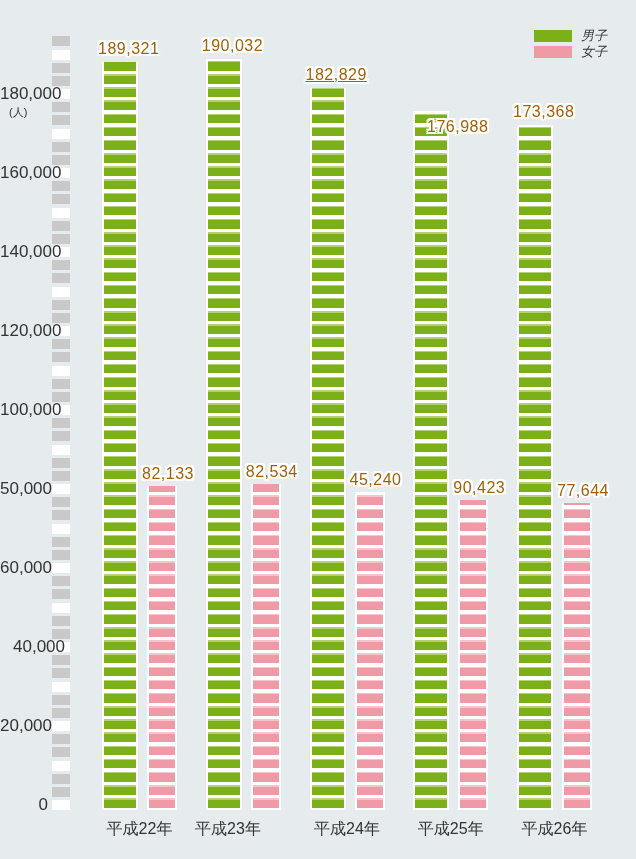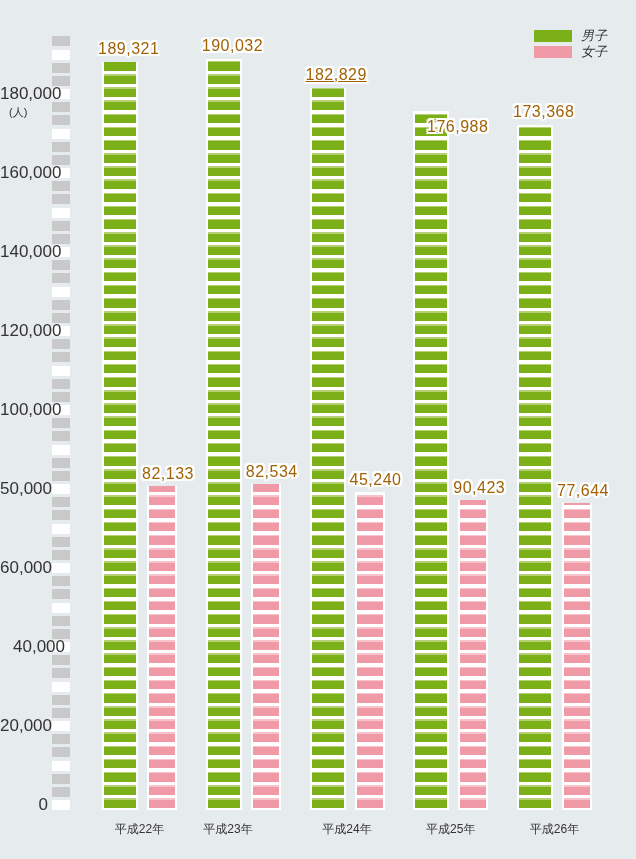--- a/index.html
+++ b/index.html
@@ -107,21 +107,21 @@
       -1px -1px 0 #fff, 1px -1px 0 #fff, -1px 1px 0 #fff, 1px 1px 0 #fff,
       -2px 0 0 #fff, 2px 0 0 #fff, 0 -2px 0 #fff, 0 2px 0 #fff,
       -2px -2px 0 #fff, 2px 2px 0 #fff, -2px 2px 0 #fff, 2px -2px 0 #fff;
   }
   
   .cat-label {
     position: absolute;
     top: 820px;
     width: 116px;
     text-align: center;
-    font-size: 12px;
+    font-size: 16px;
     color: #333;
     line-height: 18px;
     white-space: nowrap;
   }
 </style>
 </head>
 <body>
 
 <div class="chart">
 

